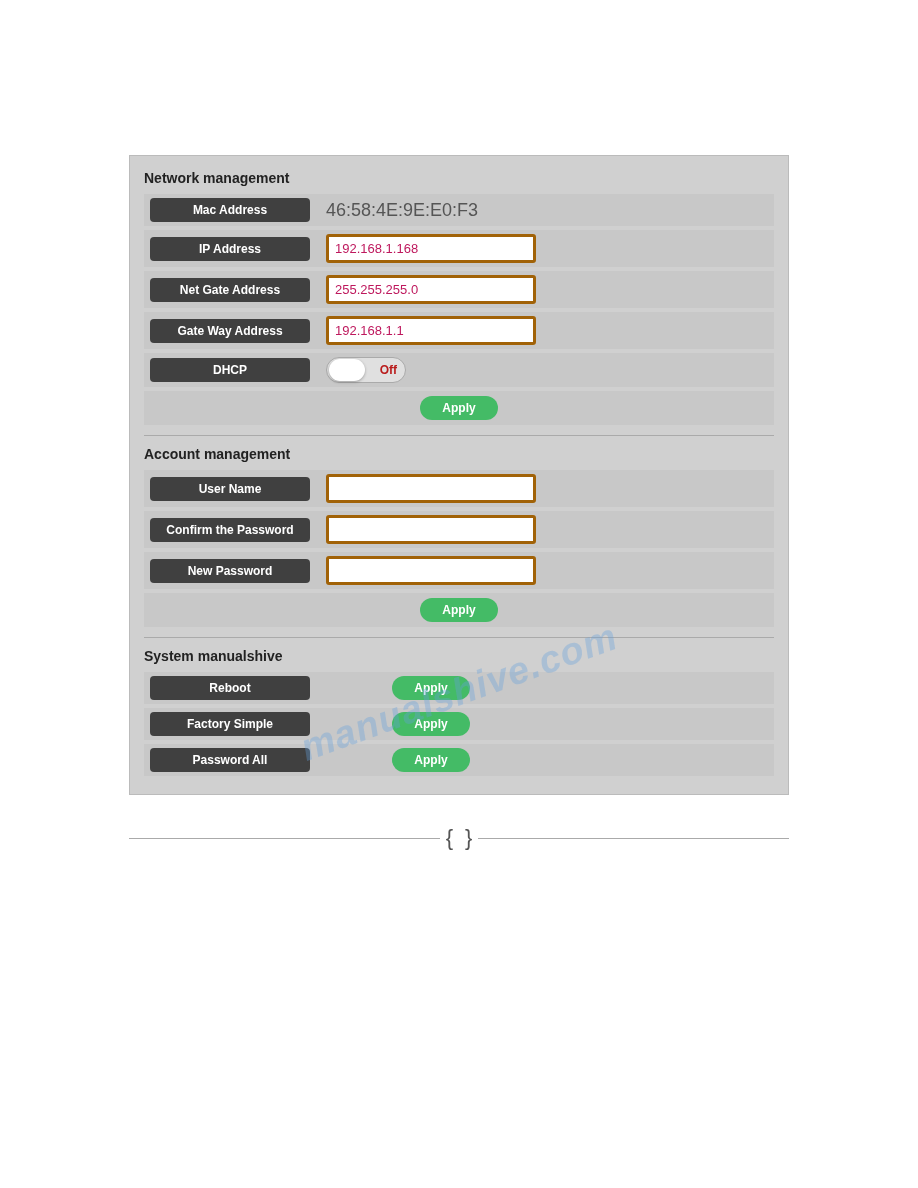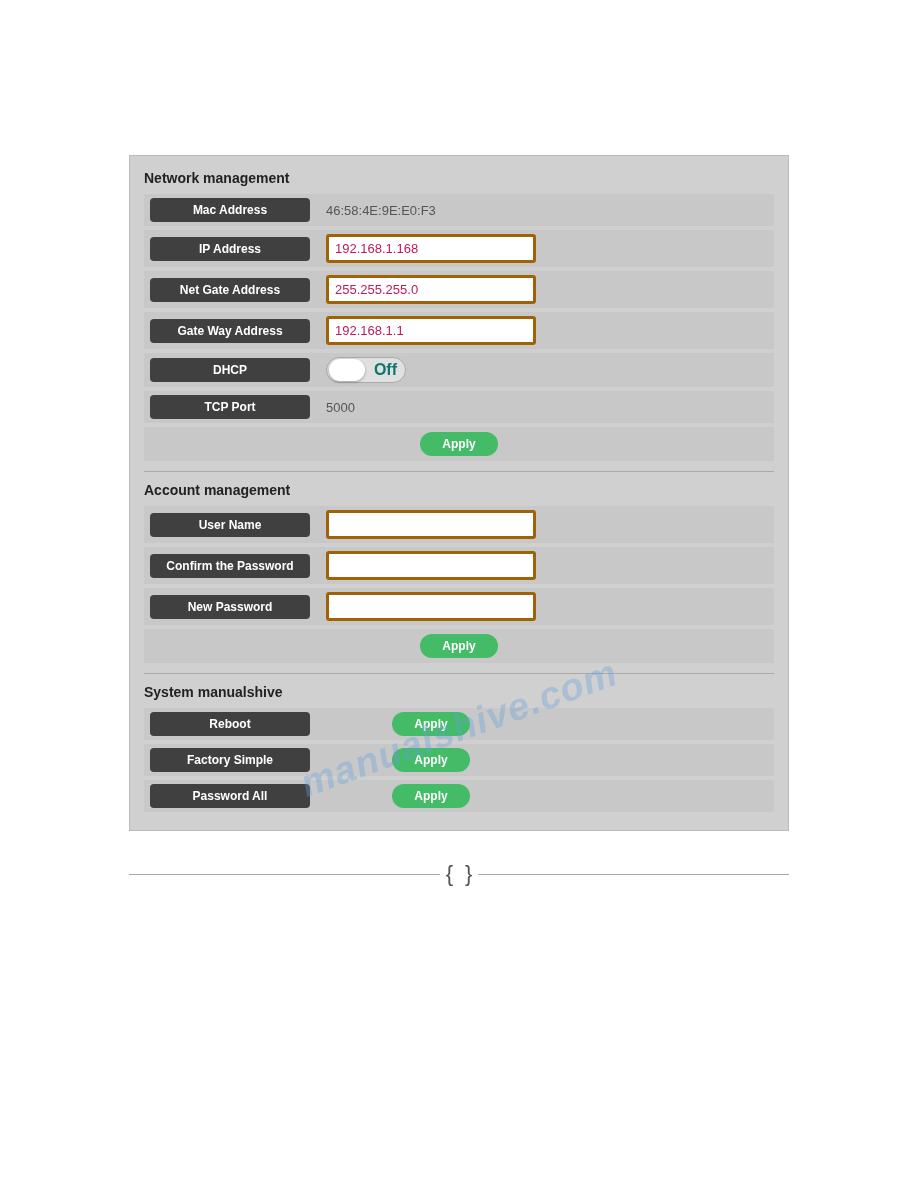--- a/index.html
+++ b/index.html
@@ -56,21 +56,21 @@
       font-size: 12px;
       font-weight: bold;
       text-align: center;
       cursor: pointer;
     }
 
     .row-value {
       flex: 1;
       margin-left: 16px;
       color: #555;
-      font-size: 13px;
+      font-size: 18px;
     }
 
     .row-input {
       margin-left: 16px;
       flex: 1;
       max-width: 210px;
       border: 3px solid #a16207;
       border-radius: 3px;
       padding: 4px 6px;
       font-size: 13px;
@@ -122,22 +122,22 @@
       background: #fff;
       border-radius: 11px;
       position: absolute;
       left: 2px;
       box-shadow: 0 1px 3px rgba(0,0,0,0.3);
     }
 
     .toggle-label {
       position: absolute;
       right: 8px;
-      font-size: 16px;
-      color: #0f766e;
+      font-size: 12px;
+      color: #b91c1c;
       font-weight: bold;
     }
 
     .watermark {
       position: absolute;
       bottom: 80px;
       left: 50%;
       transform: translateX(-50%) rotate(-20deg);
       font-size: 38px;
       color: rgba(100, 160, 220, 0.35);
@@ -198,24 +198,20 @@
   <div class="row">
     <button class="row-label-btn">DHCP</button>
     <div class="toggle-container">
       <div class="toggle-switch">
         <div class="toggle-knob"></div>
         <span class="toggle-label">Off</span>
       </div>
     </div>
   </div>
 
-  <div class="row">
-    <button class="row-label-btn">TCP Port</button>
-    <span class="row-value">5000</span>
-  </div>
 
   <div class="apply-row">
     <button class="apply-btn">Apply</button>
   </div>
 
   <hr class="section-divider">
 
   <div class="section-title">Account management</div>
 
   <div class="row">

